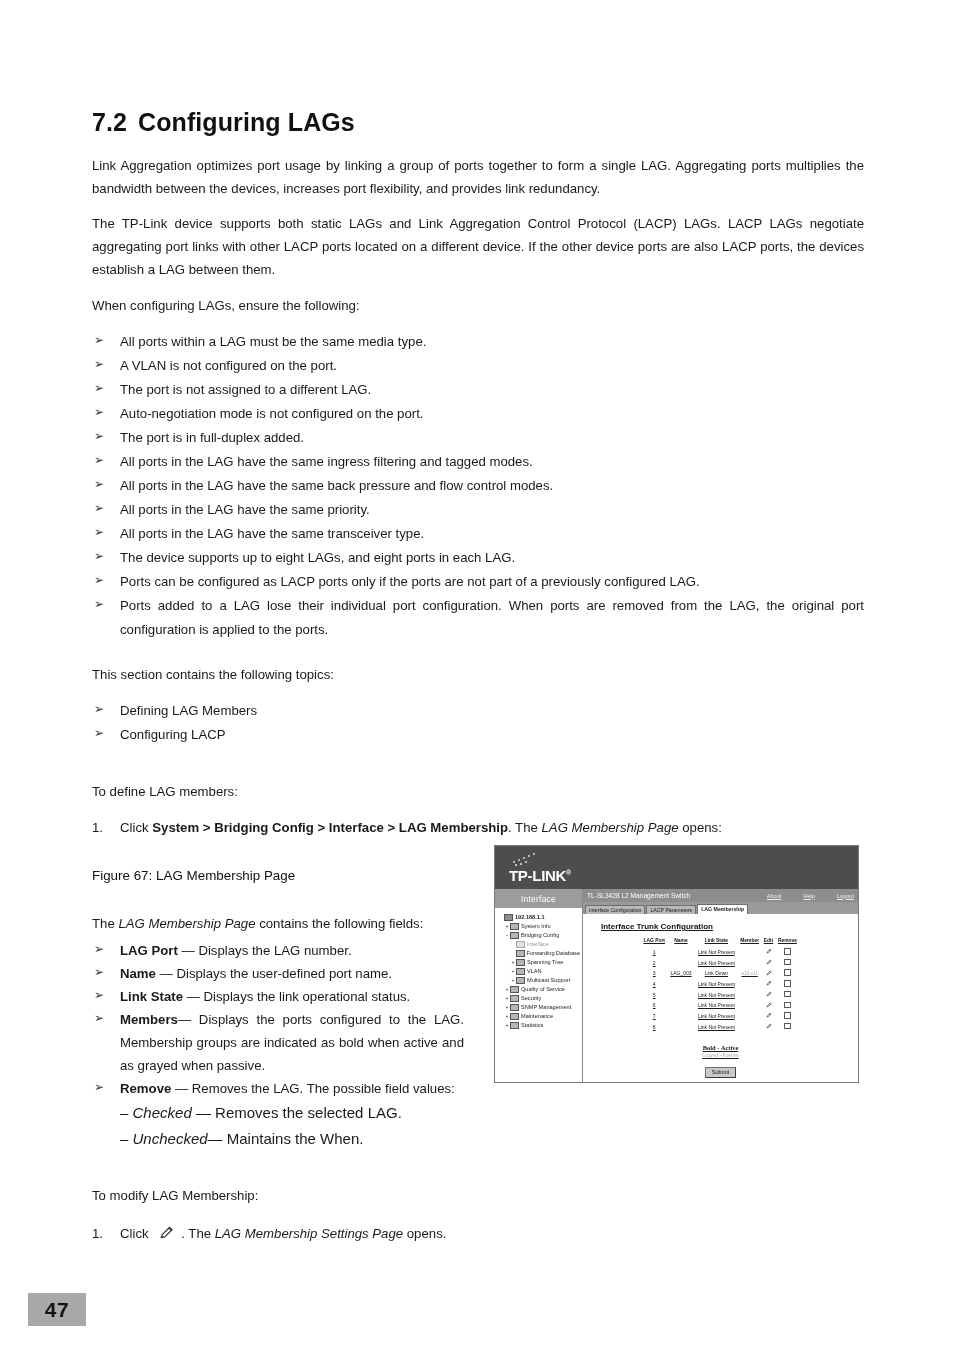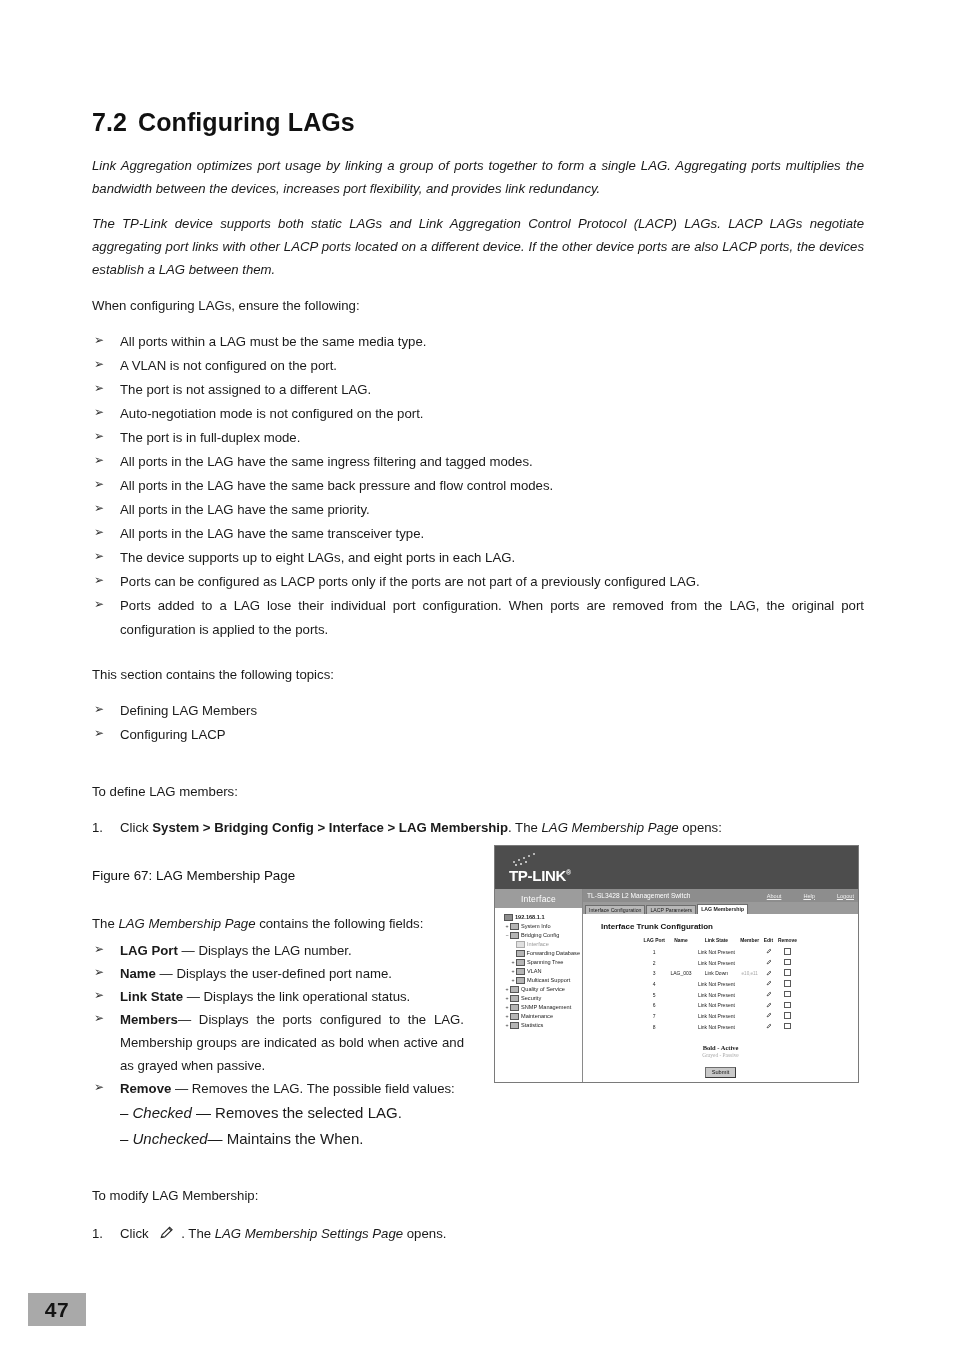--- a/index.html
+++ b/index.html
@@ -45,21 +45,21 @@
   }
   h2.subsec-title .num { display: inline-block; min-width: 58px; }
 
   p.body {
     font-size: 13.2px;
     line-height: 1.72;
     margin: 0 0 13px 0;
     text-align: left;
     color: #1a1a1a;
   }
-  p.body.justify { text-align: justify; font-style: italic; }
+  p.body.justify { text-align: justify; }
 
   ul.arrow-list {
     list-style: none;
     margin: 0 0 0 0;
     padding: 0;
   }
   ul.arrow-list li {
     position: relative;
     padding-left: 28px;
     font-size: 13.2px;
@@ -306,20 +306,21 @@
     margin-right: 1px;
     white-space: nowrap;
   }
   .shot-tabs .tab.active {
     background: #ffffff;
     font-weight: bold;
     padding-bottom: 2.5px;
   }
   .shot-panel {
     padding: 8px 0 0 0;
+    text-decoration: underline;
   }
   .shot-h {
     font-size: 8px;
     font-weight: bold;
     color: #111;
     margin-left: 18px;
     margin-bottom: 7px;
   }
   table.trunk {
     border-collapse: collapse;
@@ -405,21 +406,21 @@
 
     <p class="body justify">Link Aggregation optimizes port usage by linking a group of ports together to form a single LAG. Aggregating ports multiplies the bandwidth between the devices, increases port flexibility, and provides link redundancy.</p>
     <p class="body justify">The TP-Link device supports both static LAGs and Link Aggregation Control Protocol (LACP) LAGs. LACP LAGs negotiate aggregating port links with other LACP ports located on a different device. If the other device ports are also LACP ports, the devices establish a LAG between them.</p>
     <p class="body">When configuring LAGs, ensure the following:</p>
 
     <ul class="arrow-list" id="req-list">
         <li><span class="arw">➢</span><span>All ports within a LAG must be the same media type.</span></li>
         <li><span class="arw">➢</span><span>A VLAN is not configured on the port.</span></li>
         <li><span class="arw">➢</span><span>The port is not assigned to a different LAG.</span></li>
         <li><span class="arw">➢</span><span>Auto-negotiation mode is not configured on the port.</span></li>
-        <li><span class="arw">➢</span><span>The port is in full-duplex mode.</span></li>
+        <li><span class="arw">➢</span><span>The port is in full-duplex added.</span></li>
         <li><span class="arw">➢</span><span>All ports in the LAG have the same ingress filtering and tagged modes.</span></li>
         <li><span class="arw">➢</span><span>All ports in the LAG have the same back pressure and flow control modes.</span></li>
         <li><span class="arw">➢</span><span>All ports in the LAG have the same priority.</span></li>
         <li><span class="arw">➢</span><span>All ports in the LAG have the same transceiver type.</span></li>
         <li><span class="arw">➢</span><span>The device supports up to eight LAGs, and eight ports in each LAG.</span></li>
         <li><span class="arw">➢</span><span>Ports can be configured as LACP ports only if the ports are not part of a previously configured LAG.</span></li>
         <li class="wrap"><span class="arw">➢</span><span>Ports added to a LAG lose their individual port configuration. When ports are removed from the LAG, the original port configuration is applied to the ports.</span></li>
       </ul>
 
     <div class="gap-md"></div>

